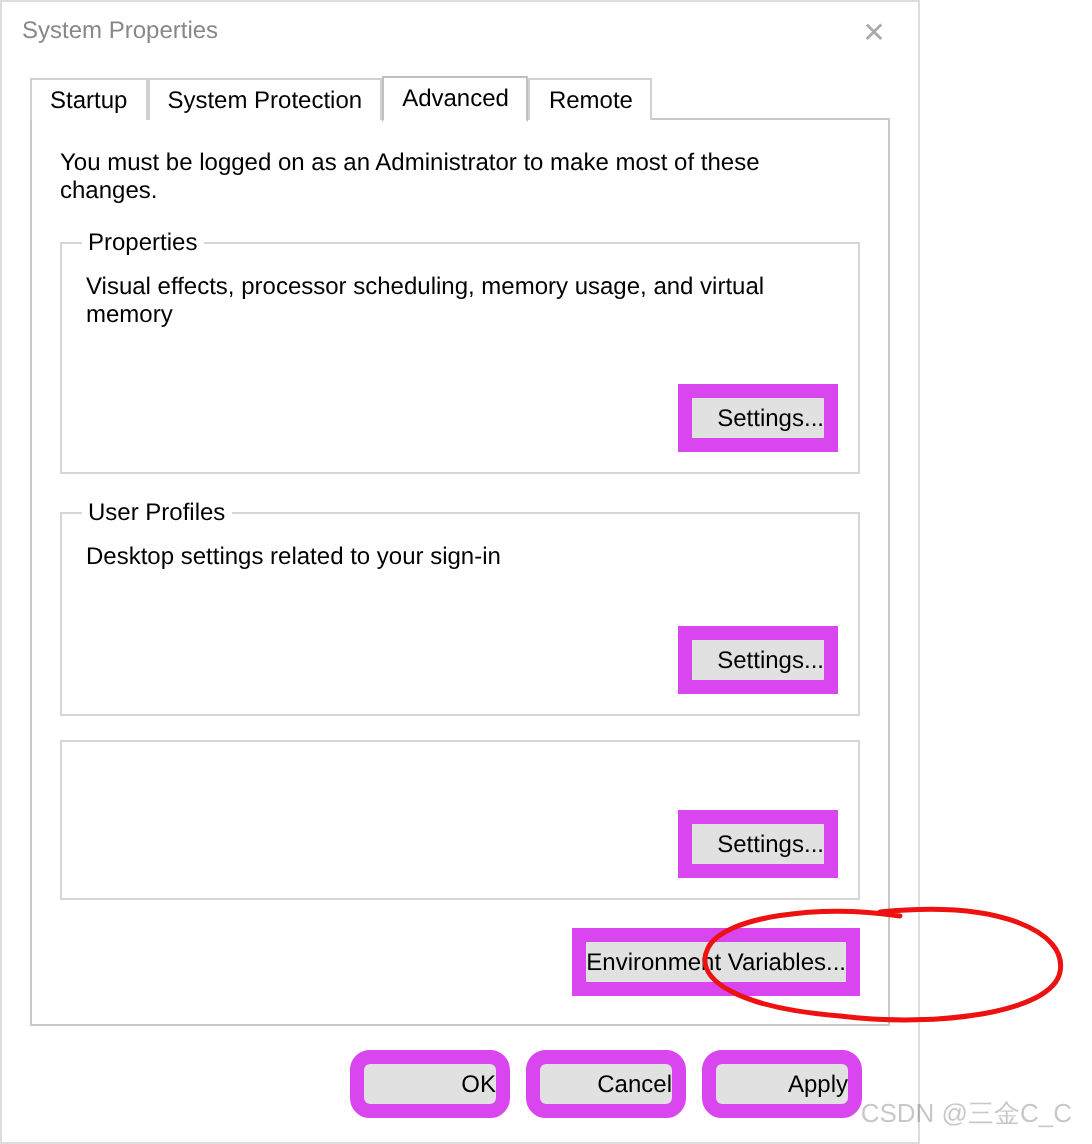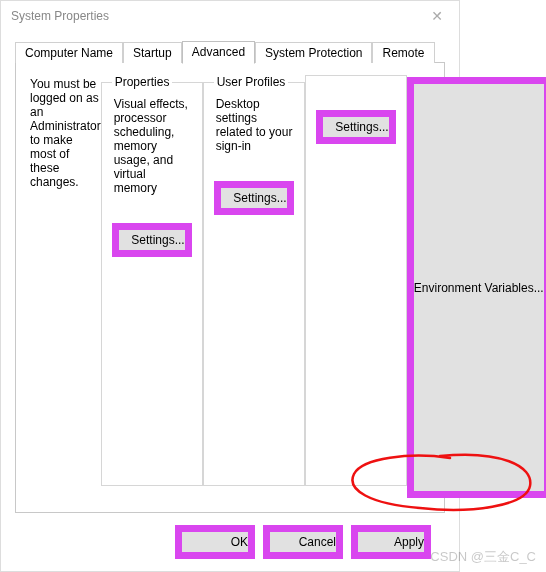--- a/index.html
+++ b/index.html
@@ -74,21 +74,21 @@
     border-bottom: 1px solid #fff;
     padding-bottom: 4px;
     top: 1px;
   }
   .tabpage {
     border: 1px solid #c8c8c8;
     background: #fff;
     flex: 1;
     padding: 12px 14px 14px 14px;
     display: flex;
-    flex-direction: row;
+    flex-direction: column;
   }
   .admin-note {
     margin: 2px 0 12px 0;
   }
   fieldset {
     border: 1px solid #d6d6d6;
     margin: 0 0 12px 0;
     padding: 6px 10px 10px 10px;
   }
   legend {
@@ -125,20 +125,21 @@
   }
   .dialog-buttons {
     display: flex;
     justify-content: flex-end;
     gap: 8px;
     padding: 12px 14px 0 14px;
     position: relative;
   }
   .dlg-btn {
     width: 80px;
+    border-radius: 10px;
   }
   .watermark {
     position: absolute;
     right: 10px;
     bottom: 6px;
     color: rgba(0,0,0,0.22);
     font-size: 13px;
     pointer-events: none;
     font-family: sans-serif;
   }
@@ -155,24 +156,23 @@
   <div class="titlebar">
     <span>System Properties</span>
     <div class="close">
       <span>✕</span>
     </div>
   </div>
 
   <div class="client">
 
     <div class="tabstrip">
-      <div class="tab">Computer Name</div>
       <div class="tab">Startup</div>
+      <div class="tab">System Protection</div>
       <div class="tab active">Advanced</div>
-      <div class="tab">System Protection</div>
       <div class="tab">Remote</div>
     </div>
 
     <div class="tabpage">
 
       <div class="admin-note">You must be logged on as an Administrator to make most of these changes.</div>
 
       <fieldset>
         <legend>Properties</legend>
         <div class="fs-desc">Visual effects, processor scheduling, memory usage, and virtual memory</div>

